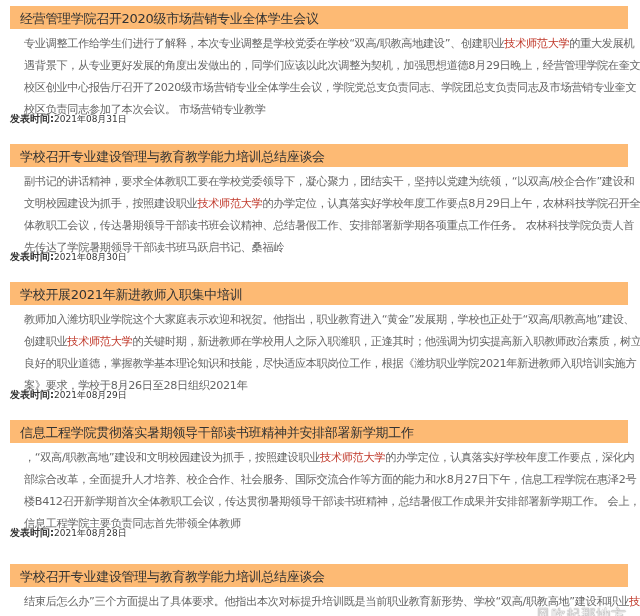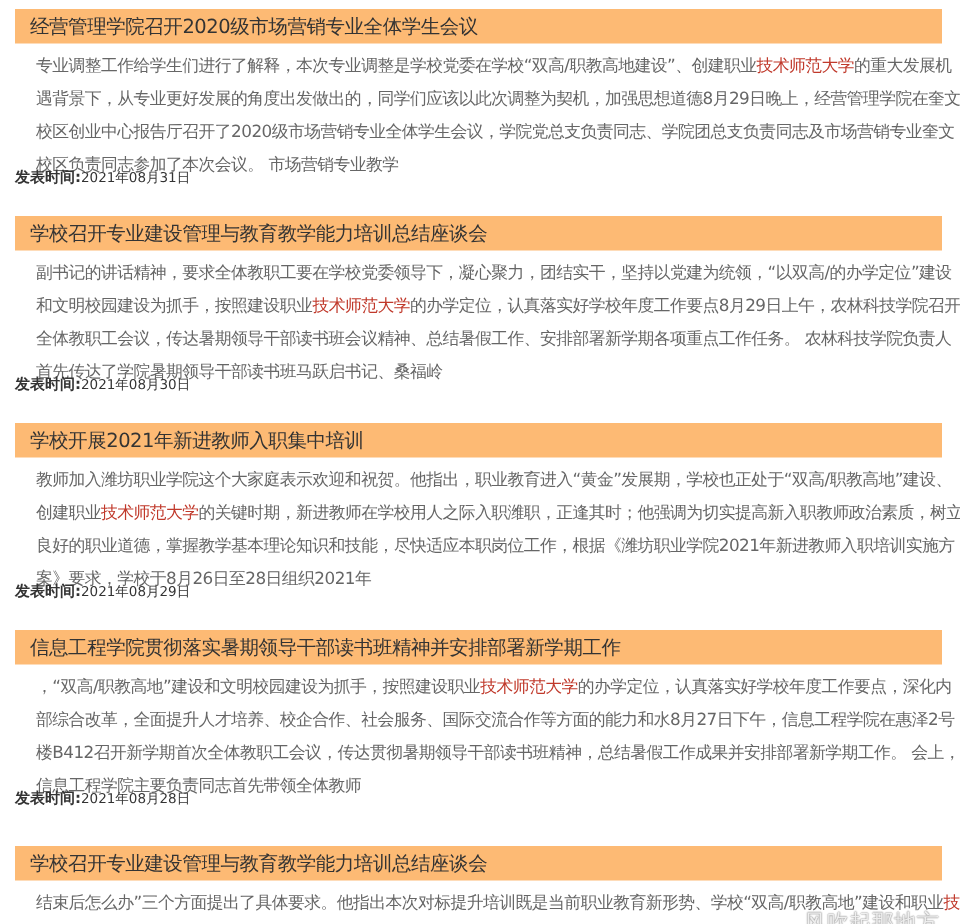--- a/index.html
+++ b/index.html
@@ -30,21 +30,21 @@
       <span class="article-title">经营管理学院召开2020级市场营销专业全体学生会议</span>
     </div>
     <div class="article-body"><span>专业调整工作给学生们进行了解释，本次专业调整是学校党委在学校“双高/职教高地建设”、创建职业</span><span class="hl">技术师范大学</span><span>的重大发展机遇背景下，从专业更好发展的角度出发做出的，同学们应该以此次调整为契机，加强思想道德8月29日晚上，经营管理学院在奎文校区创业中心报告厅召开了2020级市场营销专业全体学生会议，学院党总支负责同志、学院团总支负责同志及市场营销专业奎文校区负责同志参加了本次会议。 市场营销专业教学</span></div>
     <div class="article-date"><span>发表时间:</span><span class="date-value">2021年08月31日</span></div>
   </div>
 
   <div class="article">
     <div class="article-title-bar">
       <span class="article-title">学校召开专业建设管理与教育教学能力培训总结座谈会</span>
     </div>
-    <div class="article-body"><span>副书记的讲话精神，要求全体教职工要在学校党委领导下，凝心聚力，团结实干，坚持以党建为统领，“以双高/的办学定位”建设和文明校园建设为抓手，按照建设职业</span><span class="hl">技术师范大学</span><span>的办学定位，认真落实好学校年度工作要点8月29日上午，农林科技学院召开全体教职工会议，传达暑期领导干部读书班会议精神、总结暑假工作、安排部署新学期各项重点工作任务。 农林科技学院负责人首先传达了学院暑期领导干部读书班马跃启书记、桑福岭</span></div>
+    <div class="article-body"><span>副书记的讲话精神，要求全体教职工要在学校党委领导下，凝心聚力，团结实干，坚持以党建为统领，“以双高/校企合作”建设和文明校园建设为抓手，按照建设职业</span><span class="hl">技术师范大学</span><span>的办学定位，认真落实好学校年度工作要点8月29日上午，农林科技学院召开全体教职工会议，传达暑期领导干部读书班会议精神、总结暑假工作、安排部署新学期各项重点工作任务。 农林科技学院负责人首先传达了学院暑期领导干部读书班马跃启书记、桑福岭</span></div>
     <div class="article-date"><span>发表时间:</span><span class="date-value">2021年08月30日</span></div>
   </div>
 
   <div class="article">
     <div class="article-title-bar">
       <span class="article-title">学校开展2021年新进教师入职集中培训</span>
     </div>
     <div class="article-body"><span>教师加入潍坊职业学院这个大家庭表示欢迎和祝贺。他指出，职业教育进入“黄金”发展期，学校也正处于“双高/职教高地”建设、创建职业</span><span class="hl">技术师范大学</span><span>的关键时期，新进教师在学校用人之际入职潍职，正逢其时；他强调为切实提高新入职教师政治素质，树立良好的职业道德，掌握教学基本理论知识和技能，尽快适应本职岗位工作，根据《潍坊职业学院2021年新进教师入职培训实施方案》要求，学校于8月26日至28日组织2021年</span></div>
     <div class="article-date"><span>发表时间:</span><span class="date-value">2021年08月29日</span></div>
   </div>

